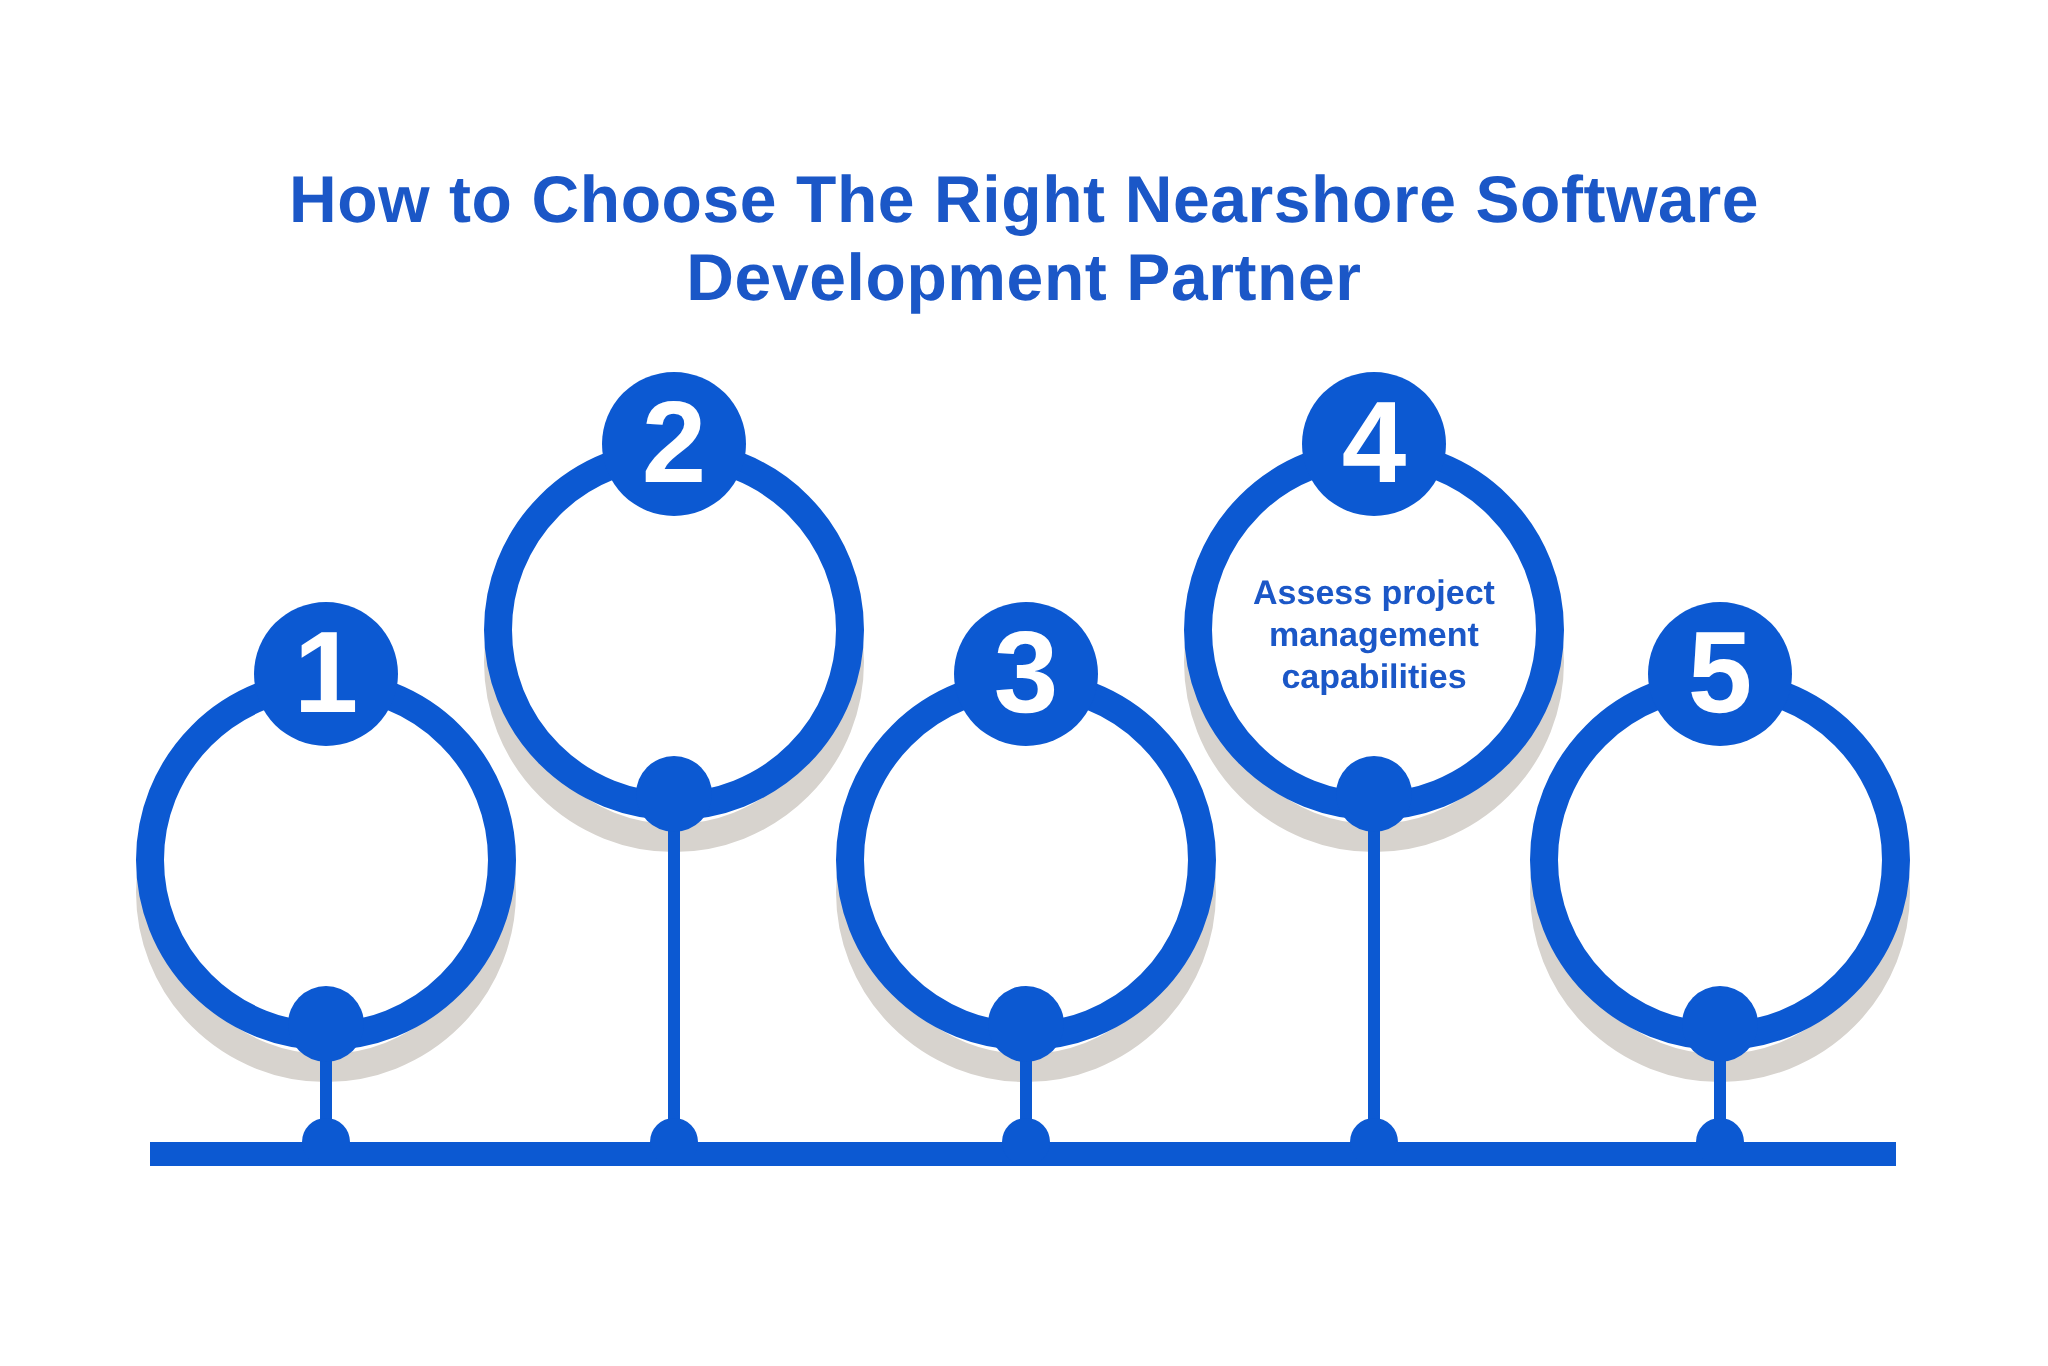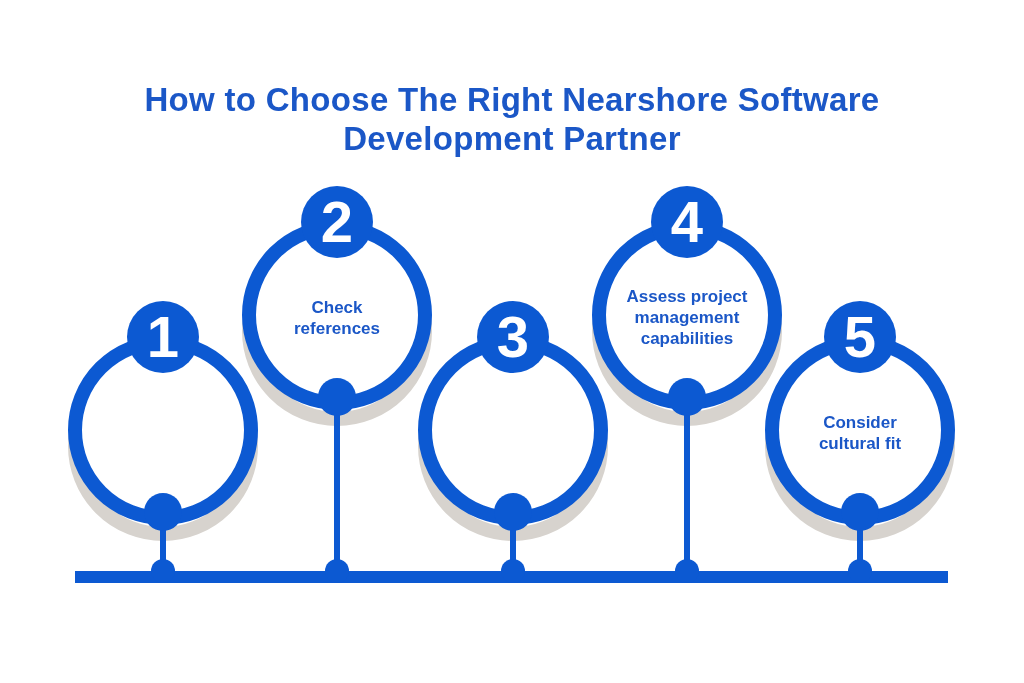--- a/index.html
+++ b/index.html
@@ -80,22 +80,20 @@
     <div class="dot"></div>
   </div>
 
   <div class="step up s2">
     <div class="ring-shadow"></div>
     <div class="stem"></div>
     <div class="node"></div>
     <div class="ring"></div>
     <div class="badge">2</div>
     <div class="dot"></div>
-    <div class="label">Check
-references</div>
   </div>
 
   <div class="step down s3">
     <div class="ring-shadow"></div>
     <div class="stem"></div>
     <div class="node"></div>
     <div class="ring"></div>
     <div class="badge">3</div>
     <div class="dot"></div>
   </div>
@@ -112,19 +110,17 @@
 capabilities</div>
   </div>
 
   <div class="step down s5">
     <div class="ring-shadow"></div>
     <div class="stem"></div>
     <div class="node"></div>
     <div class="ring"></div>
     <div class="badge">5</div>
     <div class="dot"></div>
-    <div class="label">Consider
-cultural fit</div>
   </div>
 
   <div class="timeline"></div>
 
 </div>
 
 </body></html>

